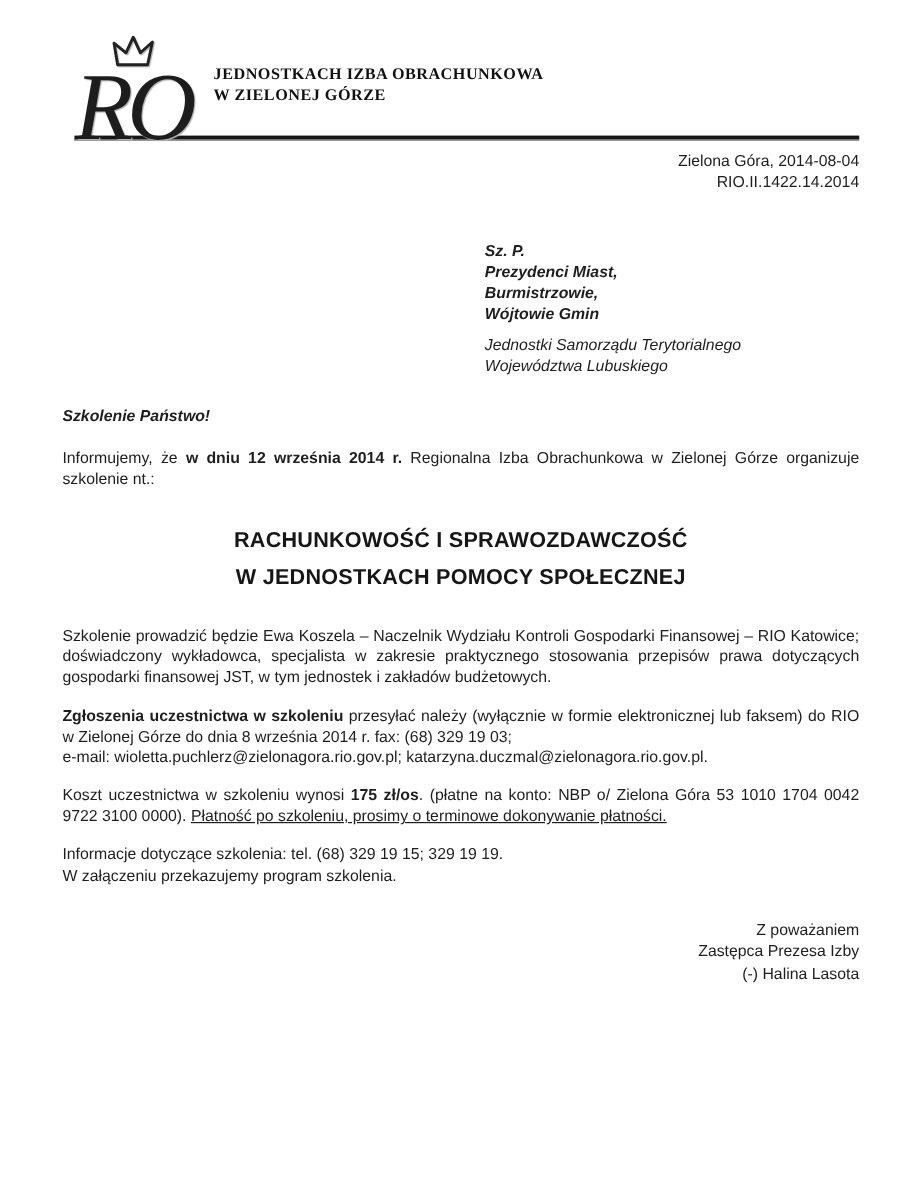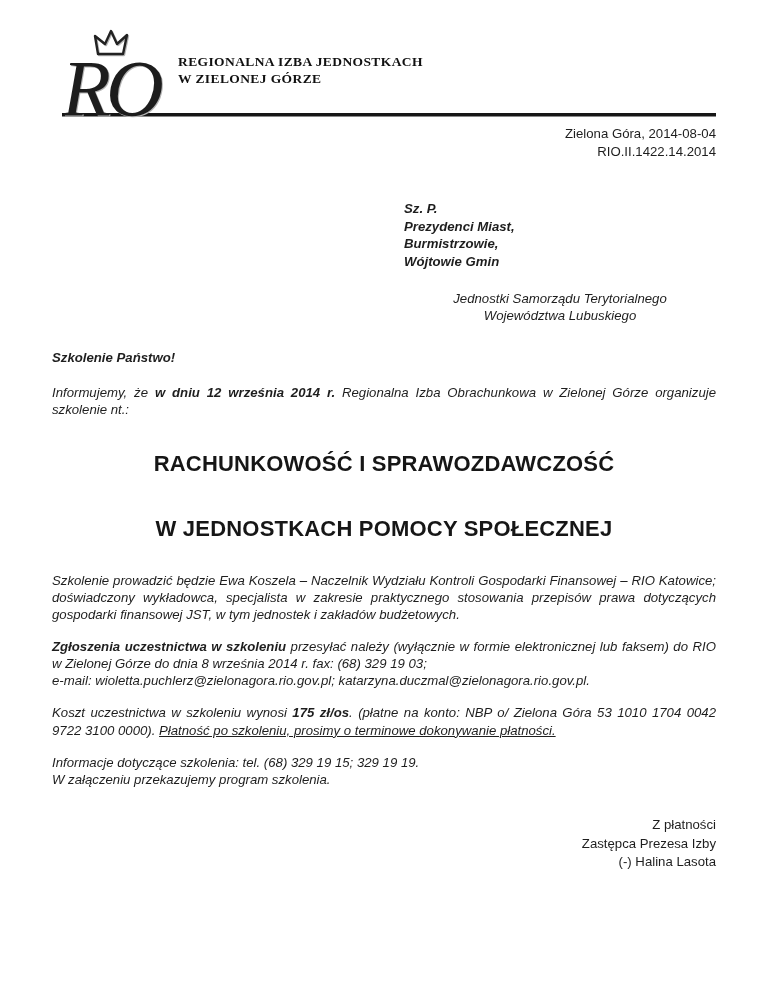--- a/index.html
+++ b/index.html
@@ -37,51 +37,51 @@
     border-bottom: 1px solid #8a8a8a;
   }
 
   
   .date-line { margin-top: 8px; text-align: right; }
   .ref-line  { margin-top: 1px; text-align: right; }
 
   
   .addressee { margin-top: 40px; padding-left: 352px; }
   .addr-main div { font-weight: bold; font-style: italic; line-height: 1.32; }
-  .addr-sub { margin-top: 20px; text-align: center; }
+  .addr-sub { margin-top: 9px; }
   .addr-sub div { font-style: italic; line-height: 1.32; }
 
   
   .greeting { margin-top: 24px; font-weight: bold; font-style: italic; }
-  .par { margin-top: 15px; text-align: justify; font-style: italic; }
+  .par { margin-top: 15px; text-align: justify; }
   .par-intro { margin-top: 18px; }
-  .title-line { text-align: center; font-weight: bold; font-size: 22px; letter-spacing: 0.2px; color: #161616; }
+  .title-line { text-align: center; font-weight: bold; font-size: 18px; letter-spacing: 0.2px; color: #161616; }
   .title-1 { margin-top: 32px; }
-  .title-2 { margin-top: 36px; }
+  .title-2 { margin-top: 7px; }
   .par-trainer { margin-top: 28px; }
   .line-just { display: block; text-align: justify; text-align-last: justify; }
   .u { text-decoration: underline; }
   b { font-weight: bold; }
 
   
   .signature { margin-top: 28px; text-align: right; line-height: 1.4; }
 </style>
 </head>
 <body>
 
 <div class="page">
 
   <div class="header">
     <svg class="logo-svg" viewBox="0 0 100 92" aria-hidden="true">
       <path d="M34,26 L31,8 L41,16 L47,3 L53,16 L63,7 L59,26 Z" fill="none" stroke="#222222" stroke-width="2.4" stroke-linejoin="round"></path>
       <text x="-2" y="88" font-family="Liberation Serif, serif" font-style="italic" font-size="80" fill="#1d1d1d">R</text>
       <text x="42" y="88" font-family="Liberation Serif, serif" font-style="italic" font-size="80" fill="#1d1d1d">O</text>
     </svg>
     <div class="org-block">
-      <div>REGIONALNA IZBA JEDNOSTKACH</div>
+      <div>JEDNOSTKACH IZBA OBRACHUNKOWA</div>
       <div>W ZIELONEJ GÓRZE</div>
     </div>
   </div>
   <div class="rule"></div>
 
   <div class="date-line">Zielona Góra, 2014-08-04</div>
   <div class="ref-line">RIO.II.1422.14.2014</div>
 
   <div class="addressee">
     <div class="addr-main">
@@ -106,18 +106,18 @@
   <p class="par par-trainer">Szkolenie prowadzić będzie Ewa Koszela – Naczelnik Wydziału Kontroli Gospodarki Finansowej – RIO Katowice; doświadczony wykładowca, specjalista w zakresie praktycznego stosowania przepisów prawa dotyczących gospodarki finansowej JST, w tym jednostek i zakładów budżetowych.</p>
 
 
   <p class="par"><b>Zgłoszenia uczestnictwa w szkoleniu</b><span> przesyłać należy (wyłącznie w formie elektronicznej lub faksem) do RIO w Zielonej Górze do dnia 8 września 2014 r. fax: (68) 329 19 03;</span><br><span>e-mail: wioletta.puchlerz@zielonagora.rio.gov.pl; katarzyna.duczmal@zielonagora.rio.gov.pl.</span></p>
 
   <p class="par"><span>Koszt uczestnictwa w szkoleniu wynosi </span><b>175 zł/os</b><span>. (płatne na konto: NBP o/ Zielona Góra 53 1010 1704 0042 9722 3100 0000). </span><span class="u">Płatność po szkoleniu, prosimy o terminowe dokonywanie płatności.</span></p>
 
   <p class="par"><span>Informacje dotyczące szkolenia: tel. (68) 329 19 15; 329 19 19.</span><br><span>W załączeniu przekazujemy program szkolenia.</span></p>
 
   <div class="signature">
-    <div>Z płatności</div>
+    <div>Z poważaniem</div>
     <div>Zastępca Prezesa Izby</div>
     <div>(-) Halina Lasota</div>
   </div>
 
 </div>
 
 </body></html>

